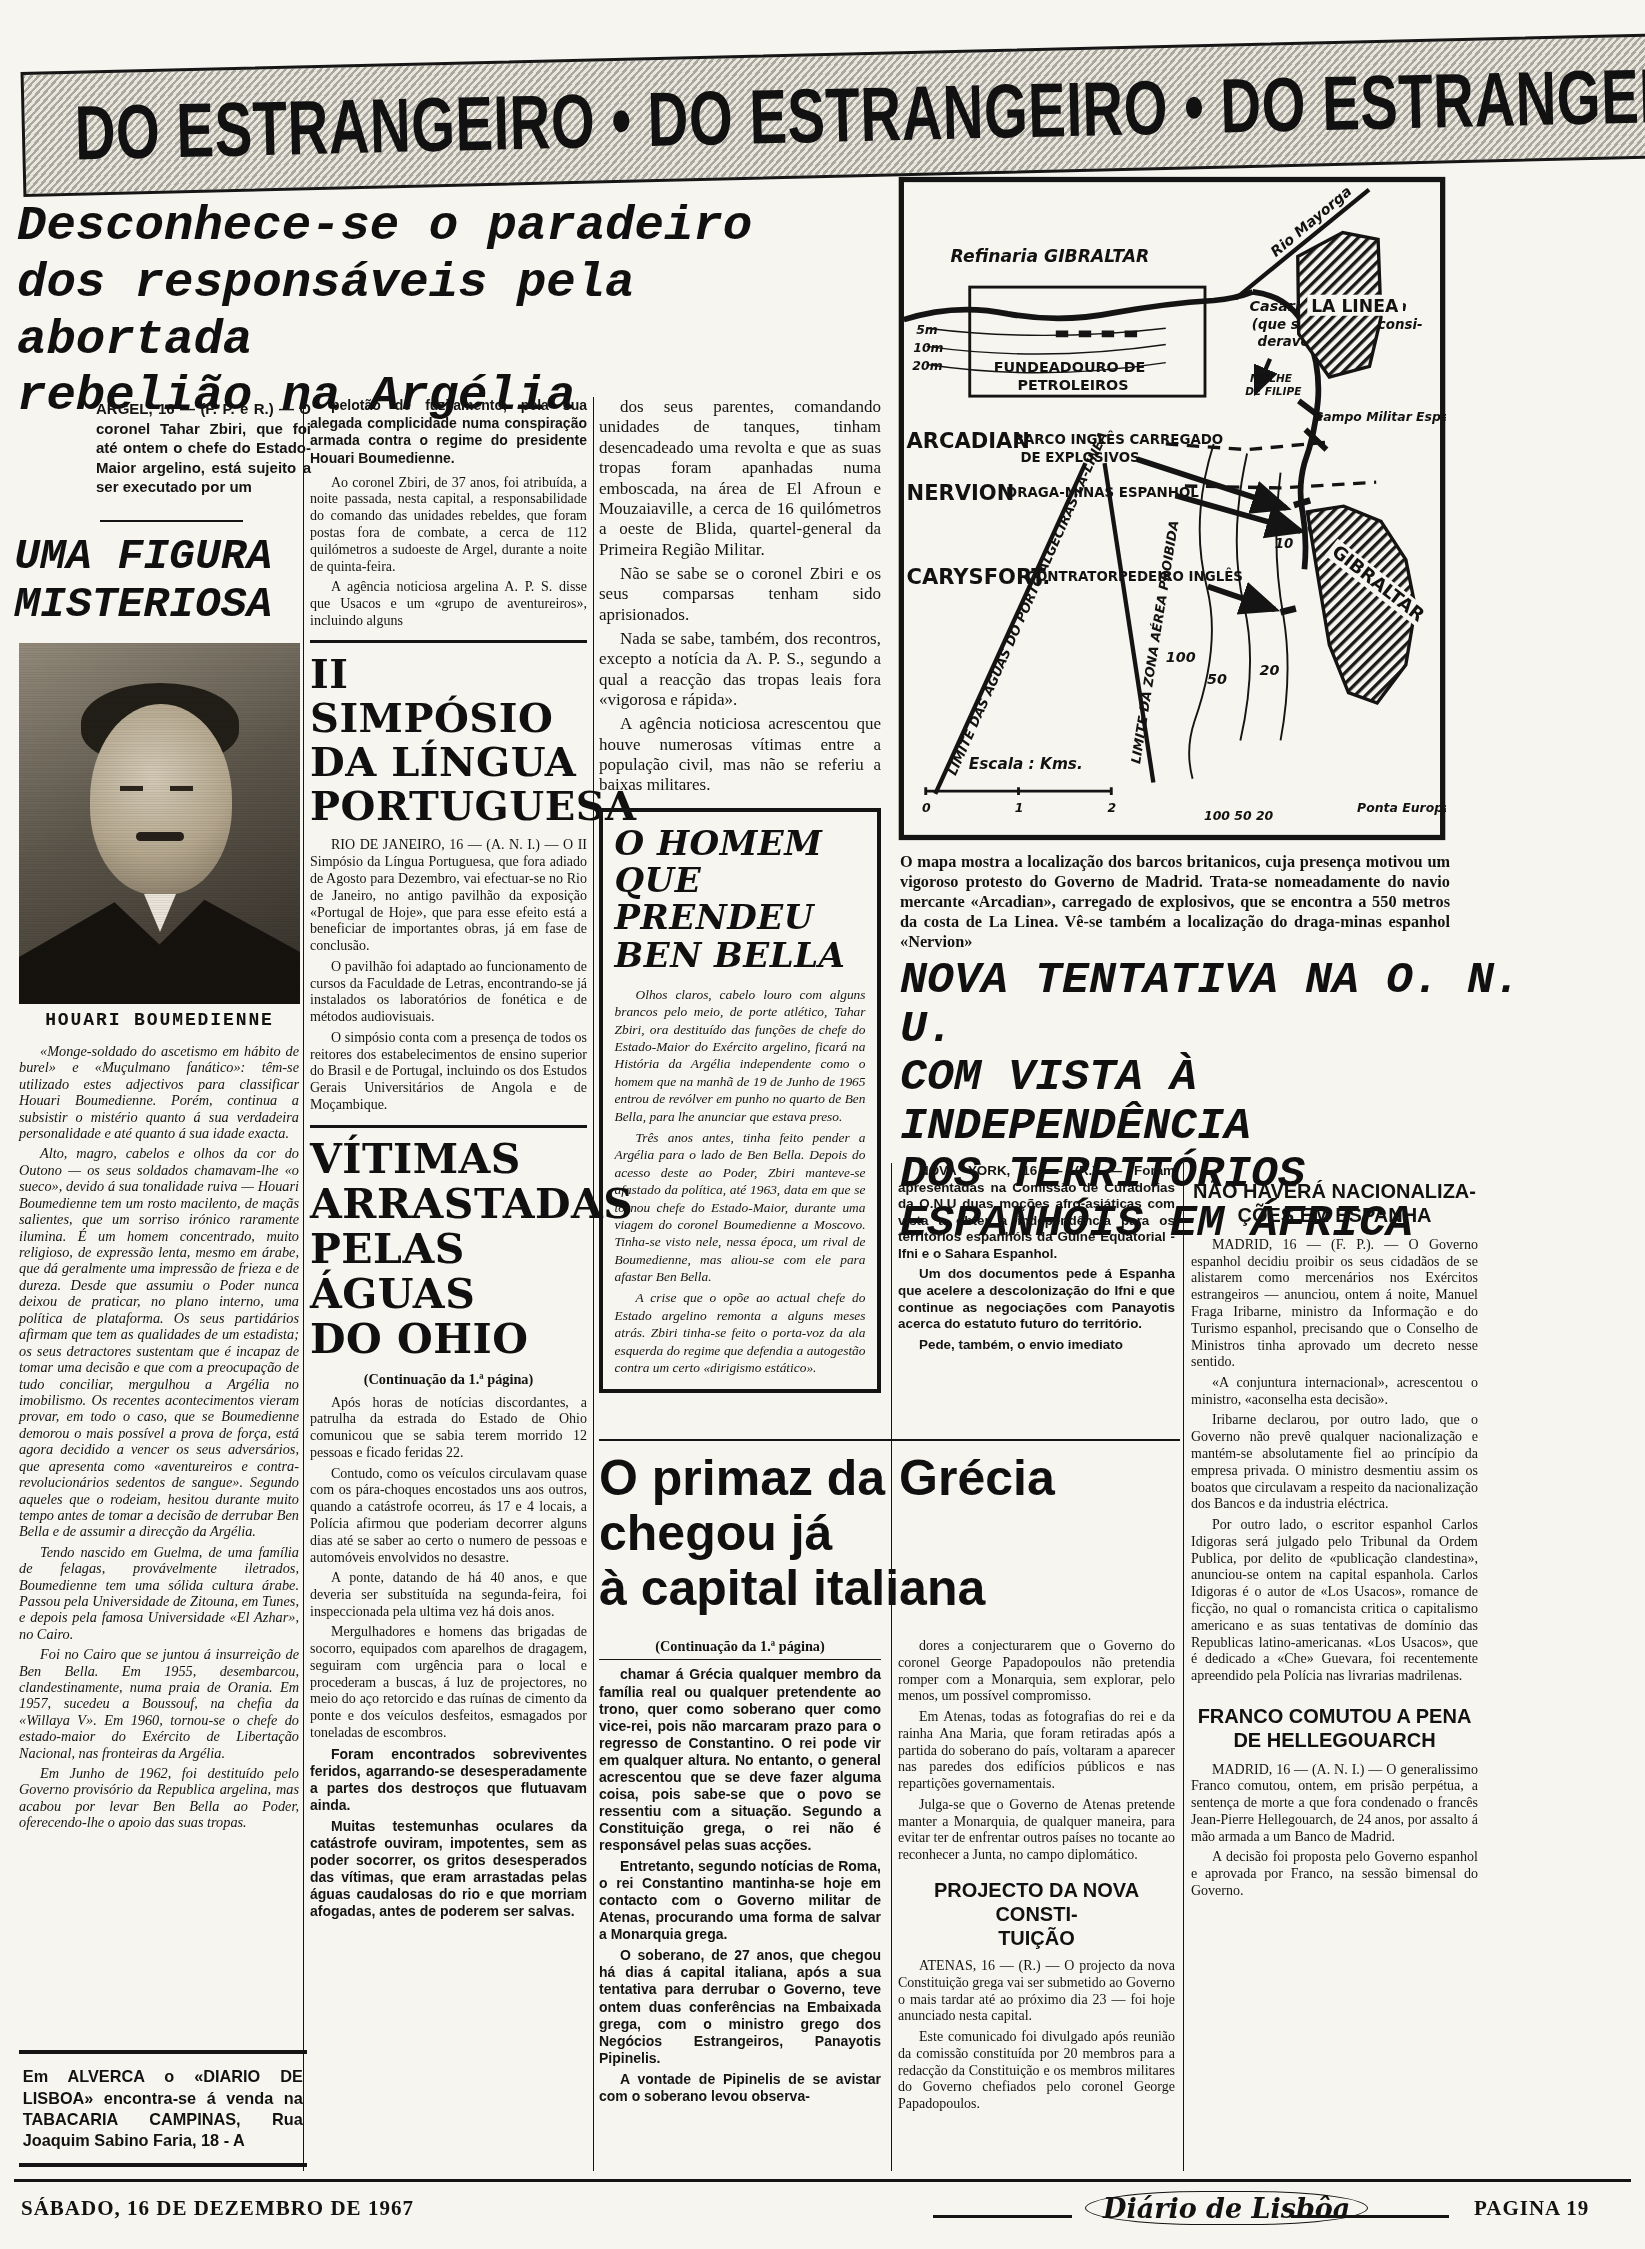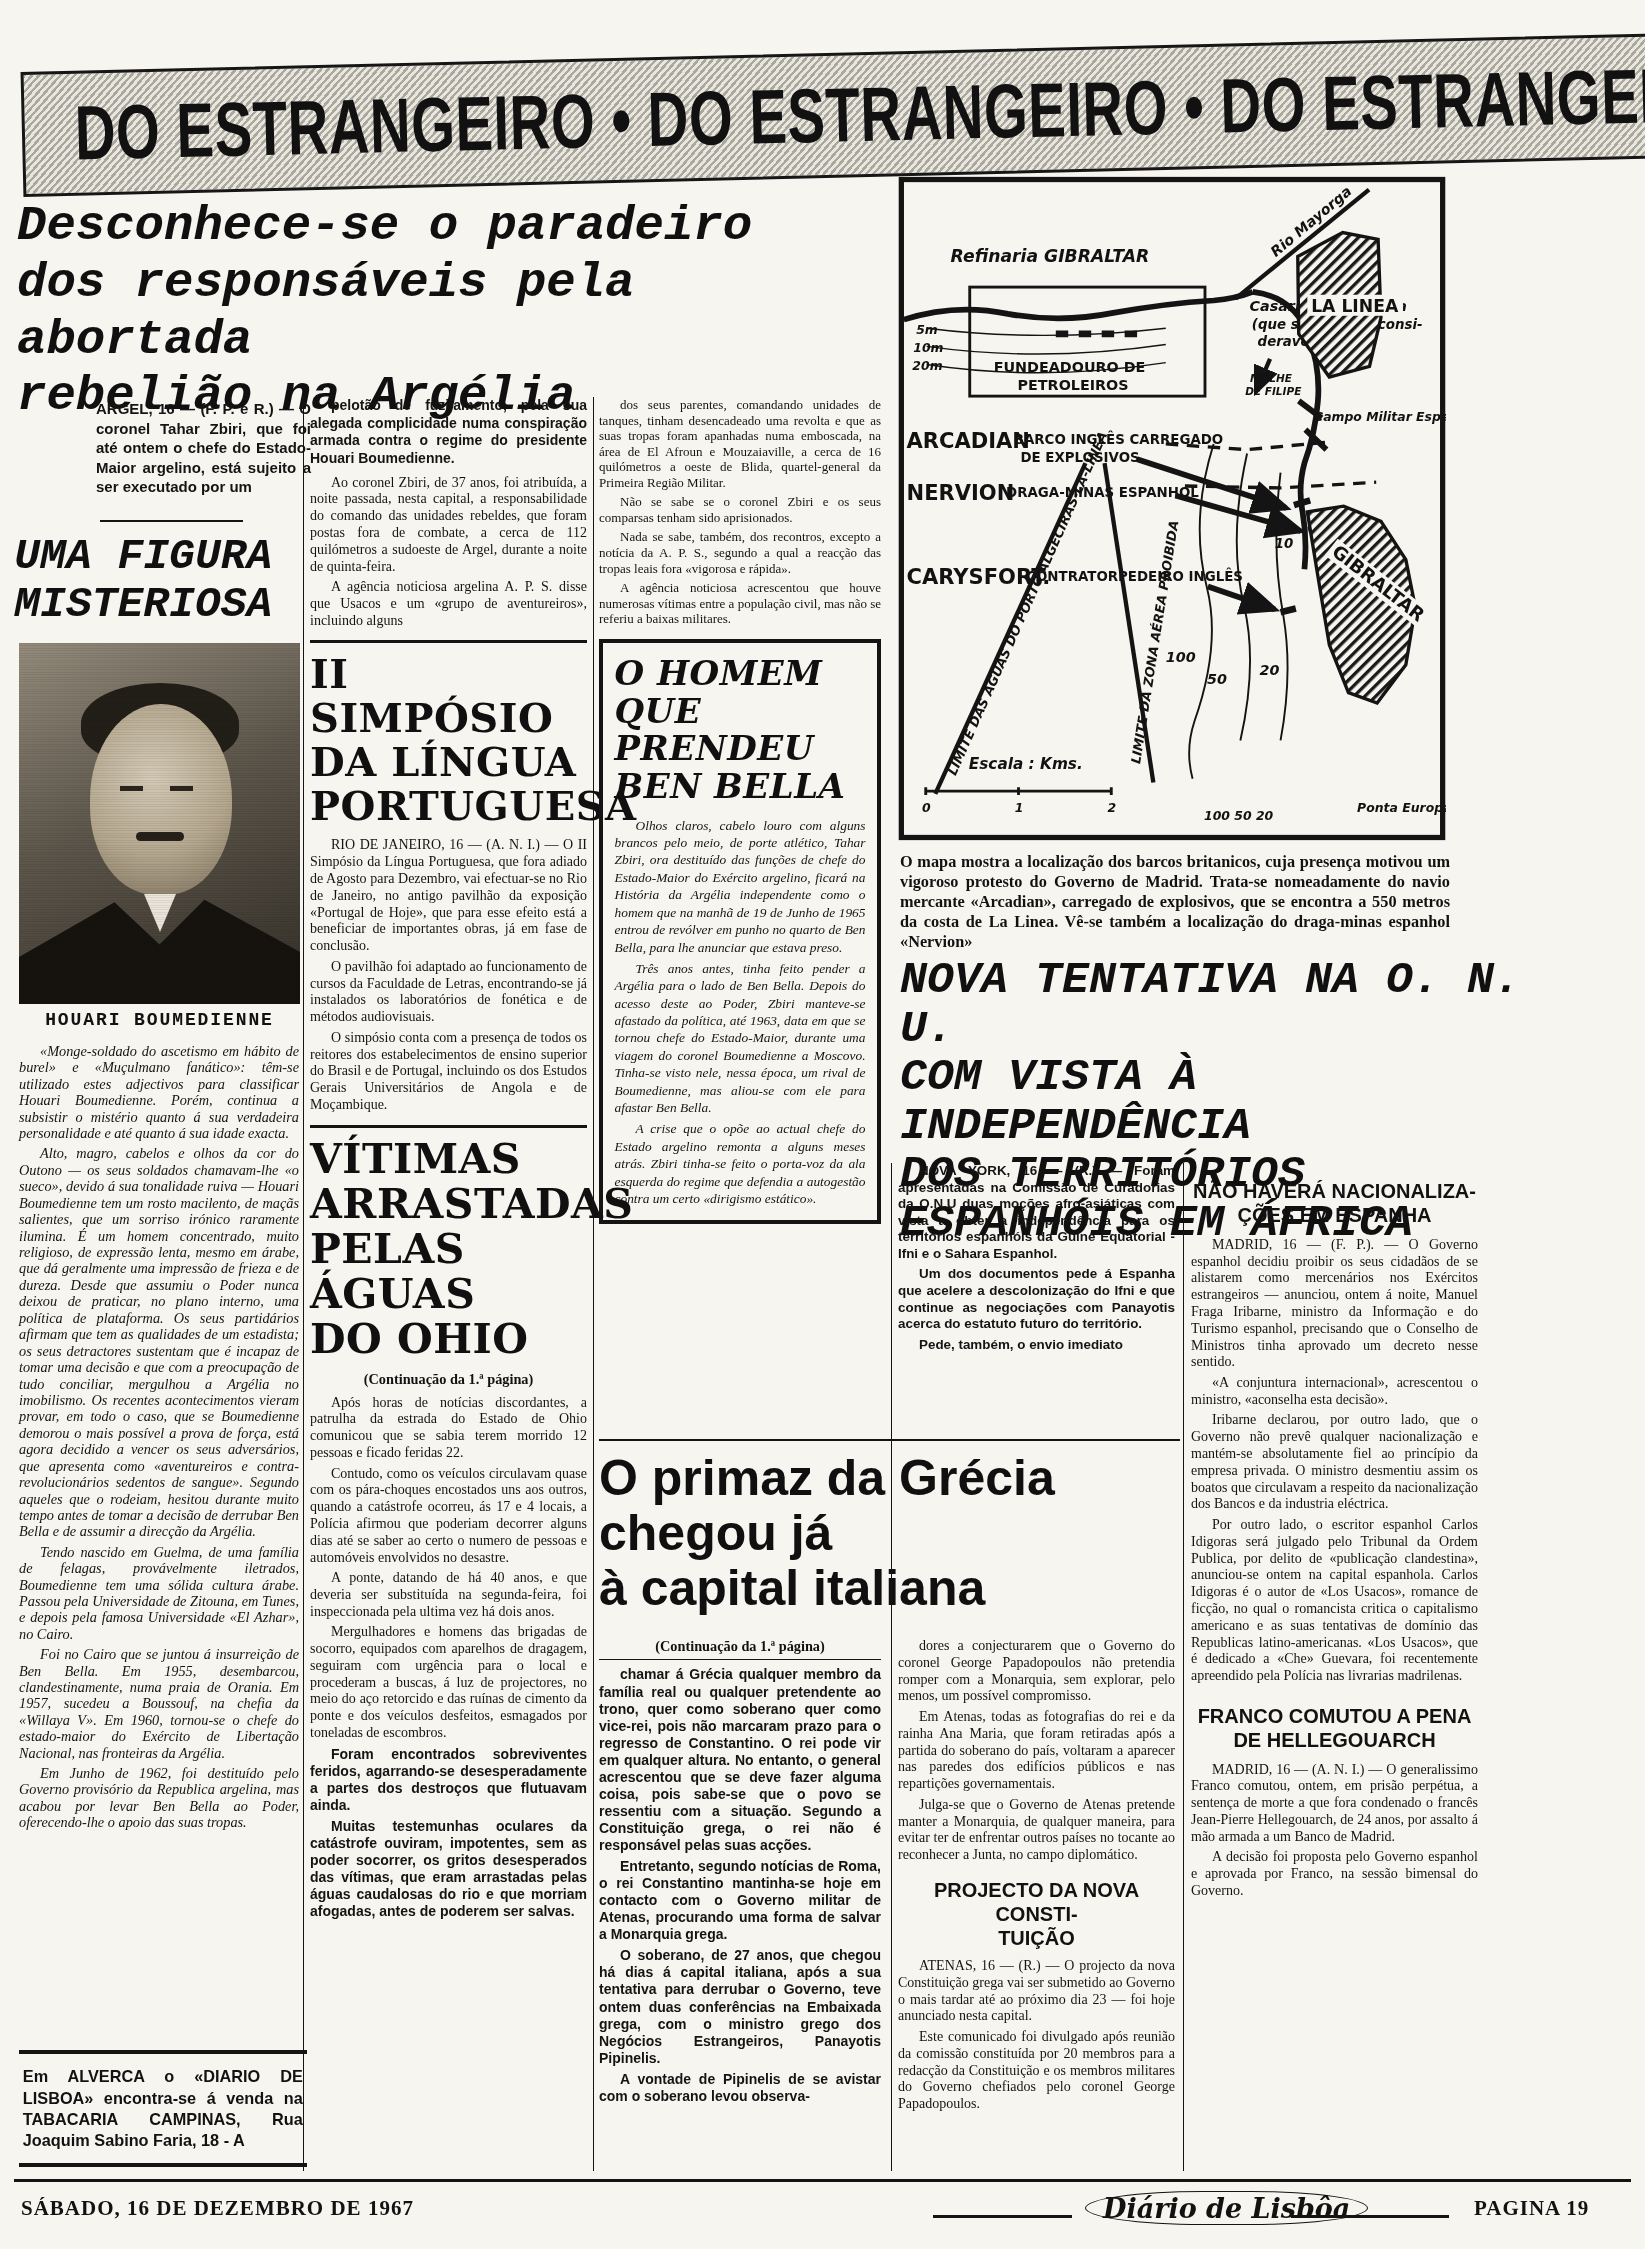--- a/index.html
+++ b/index.html
@@ -131,21 +131,21 @@
         <p>A ponte, datando de há 40 anos, e que deveria ser substituída na segunda-feira, foi inspeccionada pela ultima vez há dois anos.</p>
         <p>Mergulhadores e homens das brigadas de socorro, equipados com aparelhos de dragagem, seguiram com urgência para o local e procederam a buscas, á luz de projectores, no meio do aço retorcido e das ruínas de cimento da ponte e dos veículos desfeitos, esmagados por toneladas de escombros.</p>
       </div>
     <div class="body lead-sans" style="font-size:14px;line-height:1.22;margin-top:3.8px;">
         <p>Foram encontrados sobreviventes feridos, agarrando-se desesperadamente a partes dos destroços que flutuavam ainda.</p>
         <p>Muitas testemunhas oculares da catástrofe ouviram, impotentes, sem as poder socorrer, os gritos desesperados das vítimas, que eram arrastadas pelas águas caudalosas do rio e que morriam afogadas, antes de poderem ser salvas.</p>
       </div>
   </div>
 
   <div class="abs" style="left:599px;top:397px;width:282px;">
-    <div class="body" style="font-size:13px;line-height:1.2;">
+    <div class="body" style="font-size:17px;line-height:1.2;">
         <p>dos seus parentes, comandando unidades de tanques, tinham desencadeado uma revolta e que as suas tropas foram apanhadas numa emboscada, na área de El Afroun e Mouzaiaville, a cerca de 16 quilómetros a oeste de Blida, quartel-general da Primeira Região Militar.</p>
         <p>Não se sabe se o coronel Zbiri e os seus comparsas tenham sido aprisionados.</p>
         <p>Nada se sabe, também, dos recontros, excepto a notícia da A. P. S., segundo a qual a reacção das tropas leais fora «vigorosa e rápida».</p>
         <p>A agência noticiosa acrescentou que houve numerosas vítimas entre a população civil, mas não se referiu a baixas militares.</p>
       </div>
     <div class="boxed" style="margin-top:12.4px;">
       <div class="headline-slab" style="font-size:34px;font-style:italic;">O HOMEM
 QUE PRENDEU
 BEN BELLA</div>
       <div class="body italic" style="font-size:13.4px;line-height:1.3;margin-top:11.5px;">

